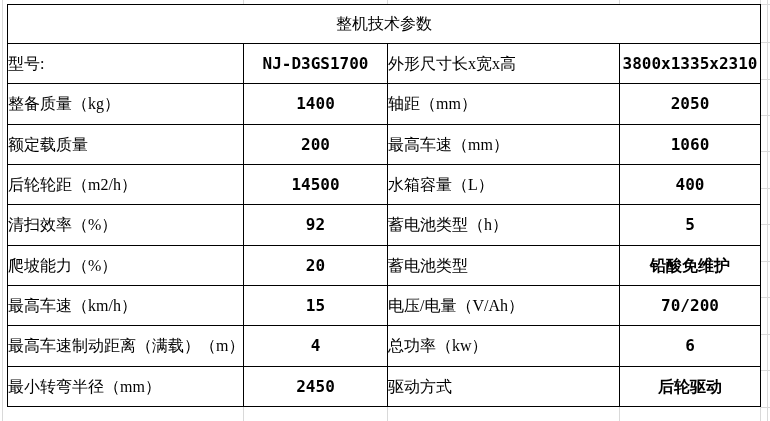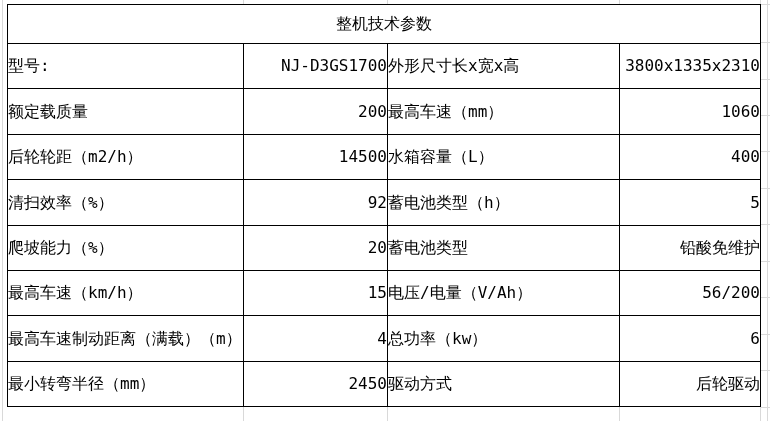--- a/index.html
+++ b/index.html
@@ -30,23 +30,25 @@
     white-space: nowrap;
     vertical-align: middle;
   }
   td.title-cell {
     height: 38px;
     text-align: center;
   }
   td.label-cell {
     text-align: left;
     padding-left: 3px;
+    font-family: Liberation Serif, serif;
   }
   td.value-cell {
-    text-align: right;
+    text-align: center;
+    font-weight: bold;
   }
   .gridline {
     position: absolute;
     background: var(--grid-color, #d9d9d9);
   }
   .gridline.v { width: 1px; }
   .gridline.h { height: 1px; }
 </style>
 </head>
 <body>
@@ -89,20 +91,26 @@
       <tr>
         <td colspan="4" class="title-cell">整机技术参数</td>
       </tr>
     <tr>
       <td class="label-cell">型号:</td>
       <td class="value-cell">NJ-D3GS1700</td>
       <td class="label-cell">外形尺寸长x宽x高</td>
       <td class="value-cell">3800x1335x2310</td>
     </tr>
         <tr>
+      <td class="label-cell">整备质量（kg）</td>
+      <td class="value-cell">1400</td>
+      <td class="label-cell">轴距（mm）</td>
+      <td class="value-cell">2050</td>
+    </tr>
+        <tr>
       <td class="label-cell">额定载质量</td>
       <td class="value-cell">200</td>
       <td class="label-cell">最高车速（mm）</td>
       <td class="value-cell">1060</td>
     </tr>
         <tr>
       <td class="label-cell">后轮轮距（m2/h）</td>
       <td class="value-cell">14500</td>
       <td class="label-cell">水箱容量（L）</td>
       <td class="value-cell">400</td>
@@ -116,21 +124,21 @@
         <tr>
       <td class="label-cell">爬坡能力（%）</td>
       <td class="value-cell">20</td>
       <td class="label-cell">蓄电池类型</td>
       <td class="value-cell">铅酸免维护</td>
     </tr>
         <tr>
       <td class="label-cell">最高车速（km/h）</td>
       <td class="value-cell">15</td>
       <td class="label-cell">电压/电量（V/Ah）</td>
-      <td class="value-cell">56/200</td>
+      <td class="value-cell">70/200</td>
     </tr>
         <tr>
       <td class="label-cell">最高车速制动距离（满载）（m）</td>
       <td class="value-cell">4</td>
       <td class="label-cell">总功率（kw）</td>
       <td class="value-cell">6</td>
     </tr>
         <tr>
       <td class="label-cell">最小转弯半径（mm）</td>
       <td class="value-cell">2450</td>

